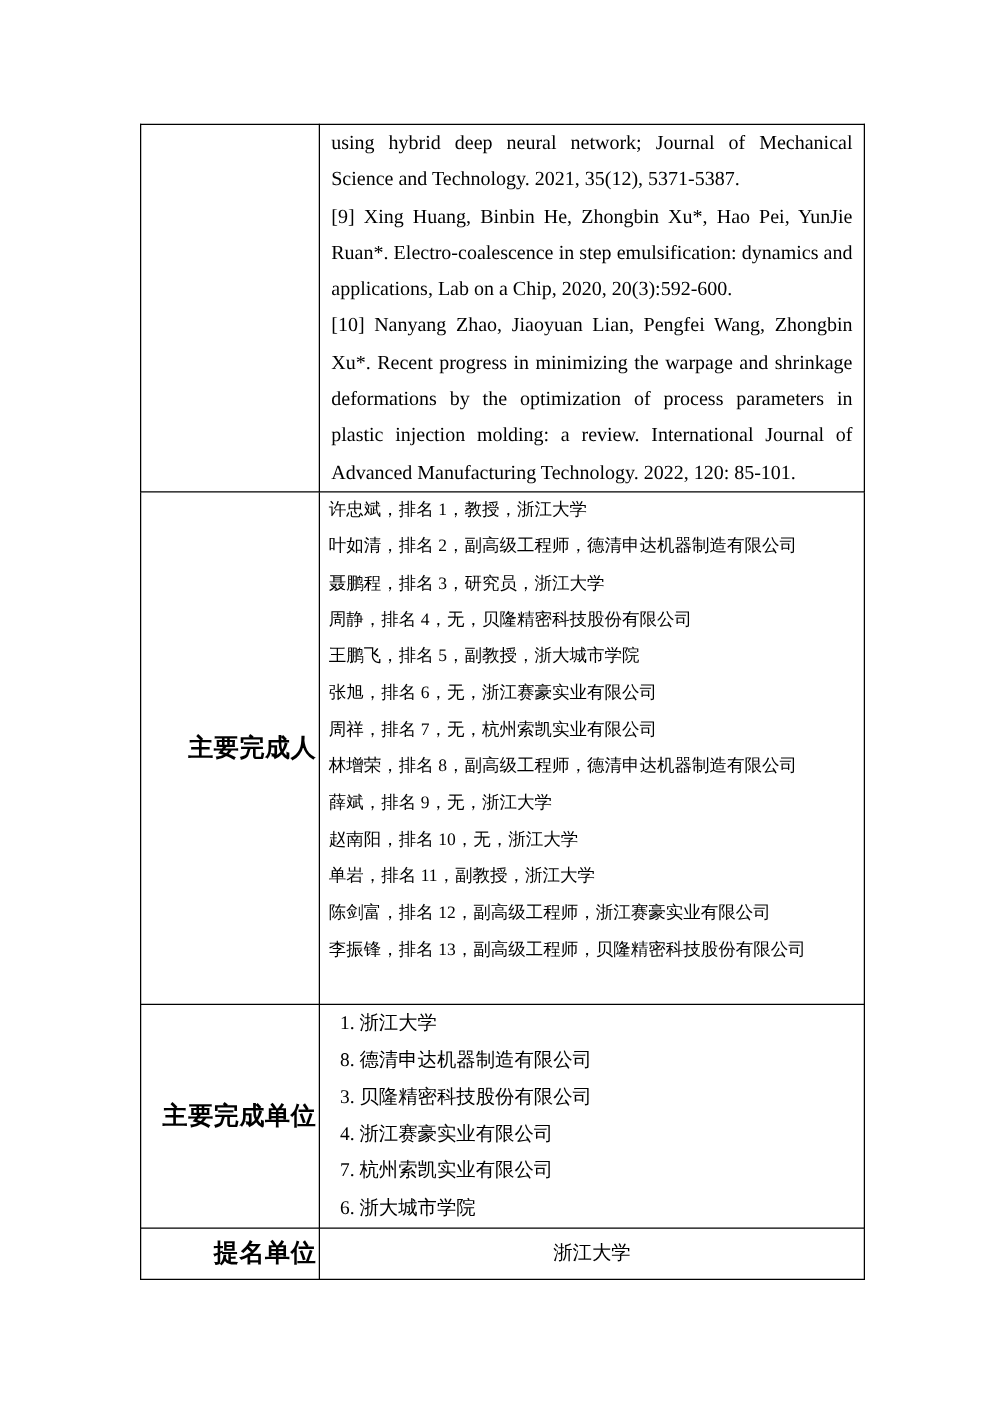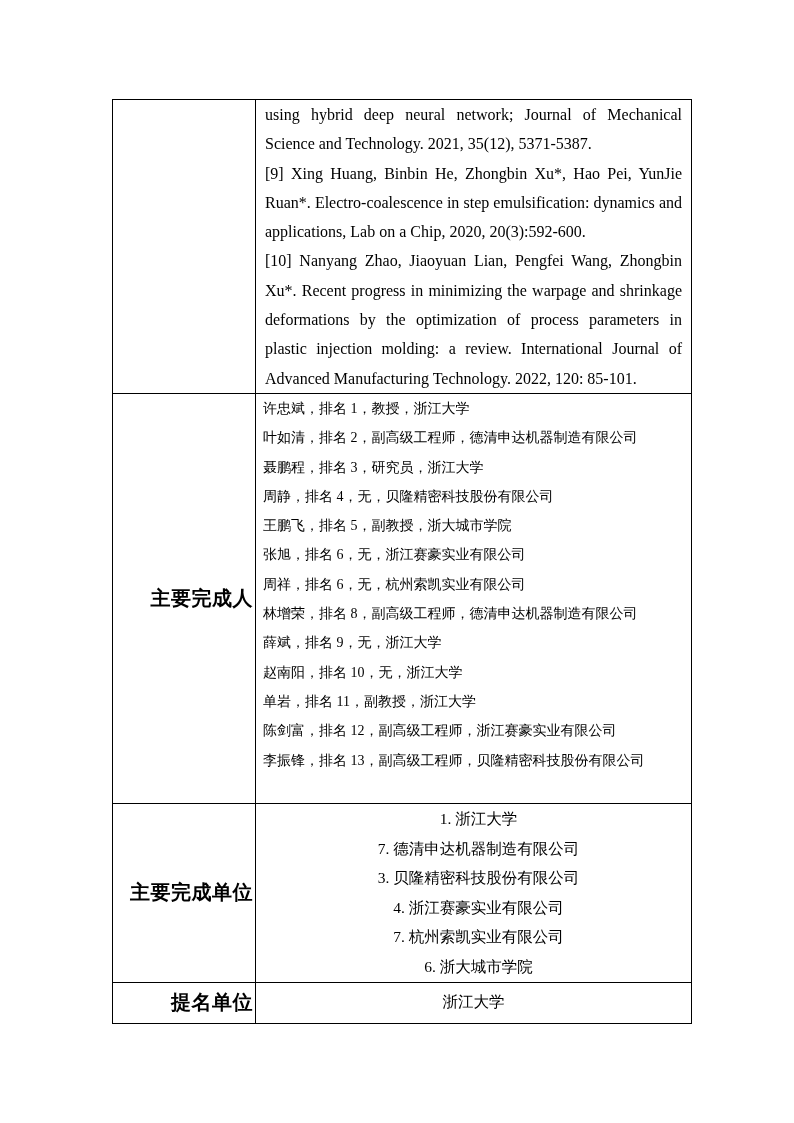--- a/index.html
+++ b/index.html
@@ -60,21 +60,20 @@
     line-height: 29.3px;
     text-align: justify;
     text-justify: inter-ideograph;
   }
   td.cell-units {
     height: 178px;
     vertical-align: middle;
     padding: 0 6px 0 16px;
     font-size: 15.5px;
     line-height: 29.6px;
-    text-align: center;
   }
   td.cell-nominator {
     height: 41px;
     vertical-align: middle;
     text-align: center;
     font-size: 15.5px;
     margin-top: 42px;
   }
   .line { display: block; }
 </style>
@@ -98,34 +97,34 @@
       </tr>
       <tr>
         <td class="cell-label">主要完成人</td>
         <td class="cell-people">
           <span class="line">许忠斌，排名 1，教授，浙江大学</span>
           <span class="line">叶如清，排名 2，副高级工程师，德清申达机器制造有限公司</span>
           <span class="line">聂鹏程，排名 3，研究员，浙江大学</span>
           <span class="line">周静，排名 4，无，贝隆精密科技股份有限公司</span>
           <span class="line">王鹏飞，排名 5，副教授，浙大城市学院</span>
           <span class="line">张旭，排名 6，无，浙江赛豪实业有限公司</span>
-          <span class="line">周祥，排名 6，无，杭州索凯实业有限公司</span>
+          <span class="line">周祥，排名 7，无，杭州索凯实业有限公司</span>
           <span class="line">林增荣，排名 8，副高级工程师，德清申达机器制造有限公司</span>
           <span class="line">薛斌，排名 9，无，浙江大学</span>
           <span class="line">赵南阳，排名 10，无，浙江大学</span>
           <span class="line">单岩，排名 11，副教授，浙江大学</span>
           <span class="line">陈剑富，排名 12，副高级工程师，浙江赛豪实业有限公司</span>
           <span class="line">李振锋，排名 13，副高级工程师，贝隆精密科技股份有限公司</span>
         </td>
       </tr>
       <tr>
         <td class="cell-label">主要完成单位</td>
         <td class="cell-units">
           <span class="line">1. 浙江大学</span>
-          <span class="line">7. 德清申达机器制造有限公司</span>
+          <span class="line">8. 德清申达机器制造有限公司</span>
           <span class="line">3. 贝隆精密科技股份有限公司</span>
           <span class="line">4. 浙江赛豪实业有限公司</span>
           <span class="line">7. 杭州索凯实业有限公司</span>
           <span class="line">6. 浙大城市学院</span>
         </td>
       </tr>
       <tr>
         <td class="cell-label">提名单位</td>
         <td class="cell-nominator">浙江大学</td>
       </tr>

